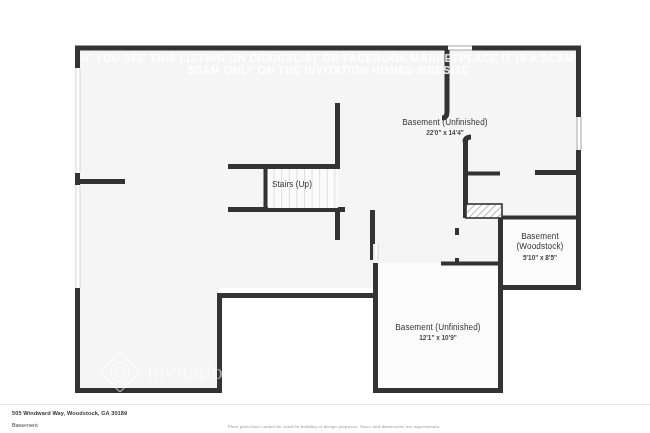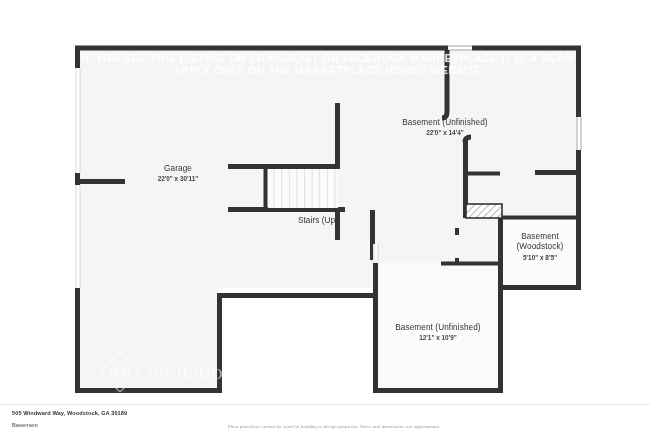--- a/index.html
+++ b/index.html
@@ -170,40 +170,36 @@
       </g>
     </g>
 
     <g>
       <rect x="268" y="169" width="70" height="39" fill="url(#treads)" stroke="none"></rect>
     </g>
 
   </svg>
 
   <div class="wm-text" style="left:78px;top:52px;width:500px;">IF YOU SEE THIS LISTING ON CRAIGSLIST OR FACEBOOK MARKETPLACE IT IS A SCAM</div>
-  <div class="wm-text" style="left:78px;top:64px;width:500px;">APPLY ONLY ON THE MARKETPLACE HOMES WEBSITE</div>
+  <div class="wm-text" style="left:78px;top:64px;width:500px;">SCAM ONLY ON THE INVITATION HOMES WEBSITE</div>
 
   <div class="wm-logo">
     <svg class="wm-mark" viewBox="0 0 48 48">
       <g fill="none" stroke="#ffffff" stroke-width="1.6">
         <rect x="7" y="7" width="34" height="34" transform="rotate(45 24 24)"></rect>
         <circle cx="24" cy="24" r="11"></circle>
         <circle cx="24" cy="24" r="6"></circle>
         <path d="M16 26 L24 18 L32 26"></path>
       </g>
     </svg>
     <span class="wm-word">invitation</span>
   </div>
 
-  <div class="room-label" style="left:123px;top:164px;width:110px;">
-    <span class="rm-name">Garage</span>
-    <span class="rm-dim">22'0" x 30'11"</span>
-  </div>
-
-  <div class="room-label" style="left:278px;top:180px;width:80px;margin-top:36px;">
+
+  <div class="room-label" style="left:252px;top:180px;width:80px;">
     <span class="rm-name">Stairs (Up)</span>
   </div>
 
   <div class="room-label" style="left:380px;top:118px;width:130px;">
     <span class="rm-name">Basement (Unfinished)</span>
     <span class="rm-dim">22'0" x 14'4"</span>
   </div>
 
   <div class="room-label two-line" style="left:501px;top:232px;width:78px;">
     <span class="rm-name">Basement</span>

